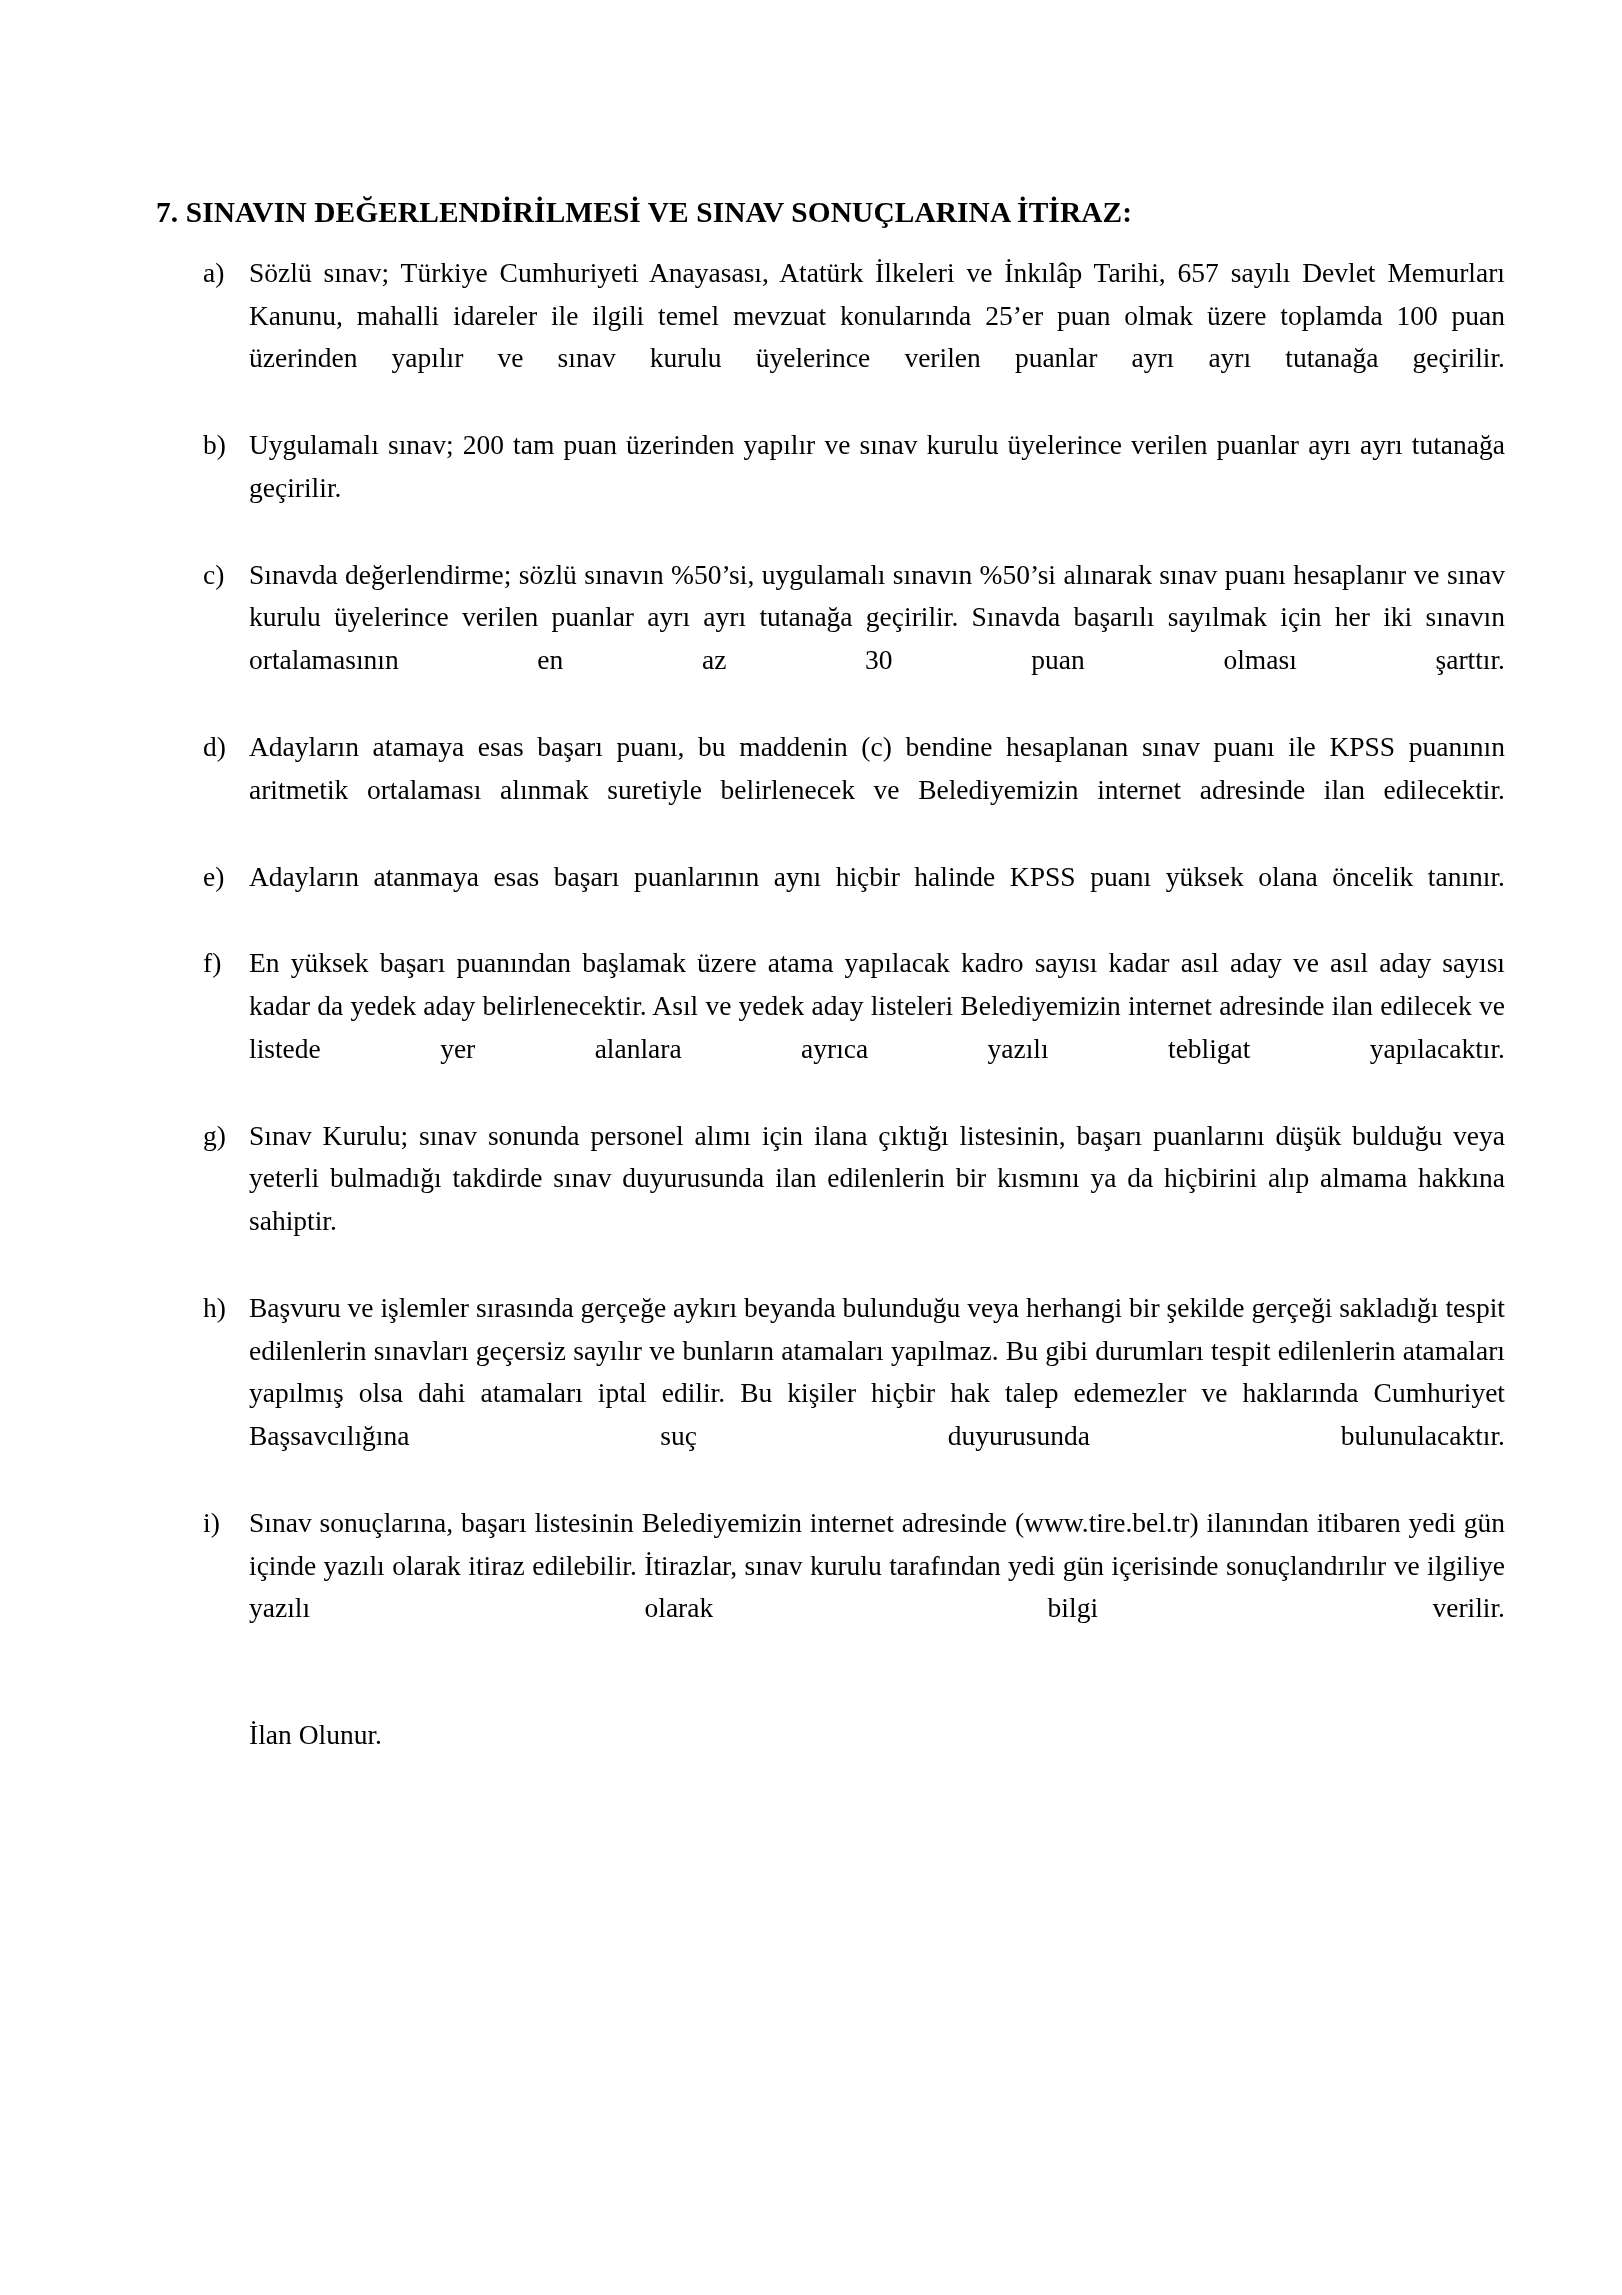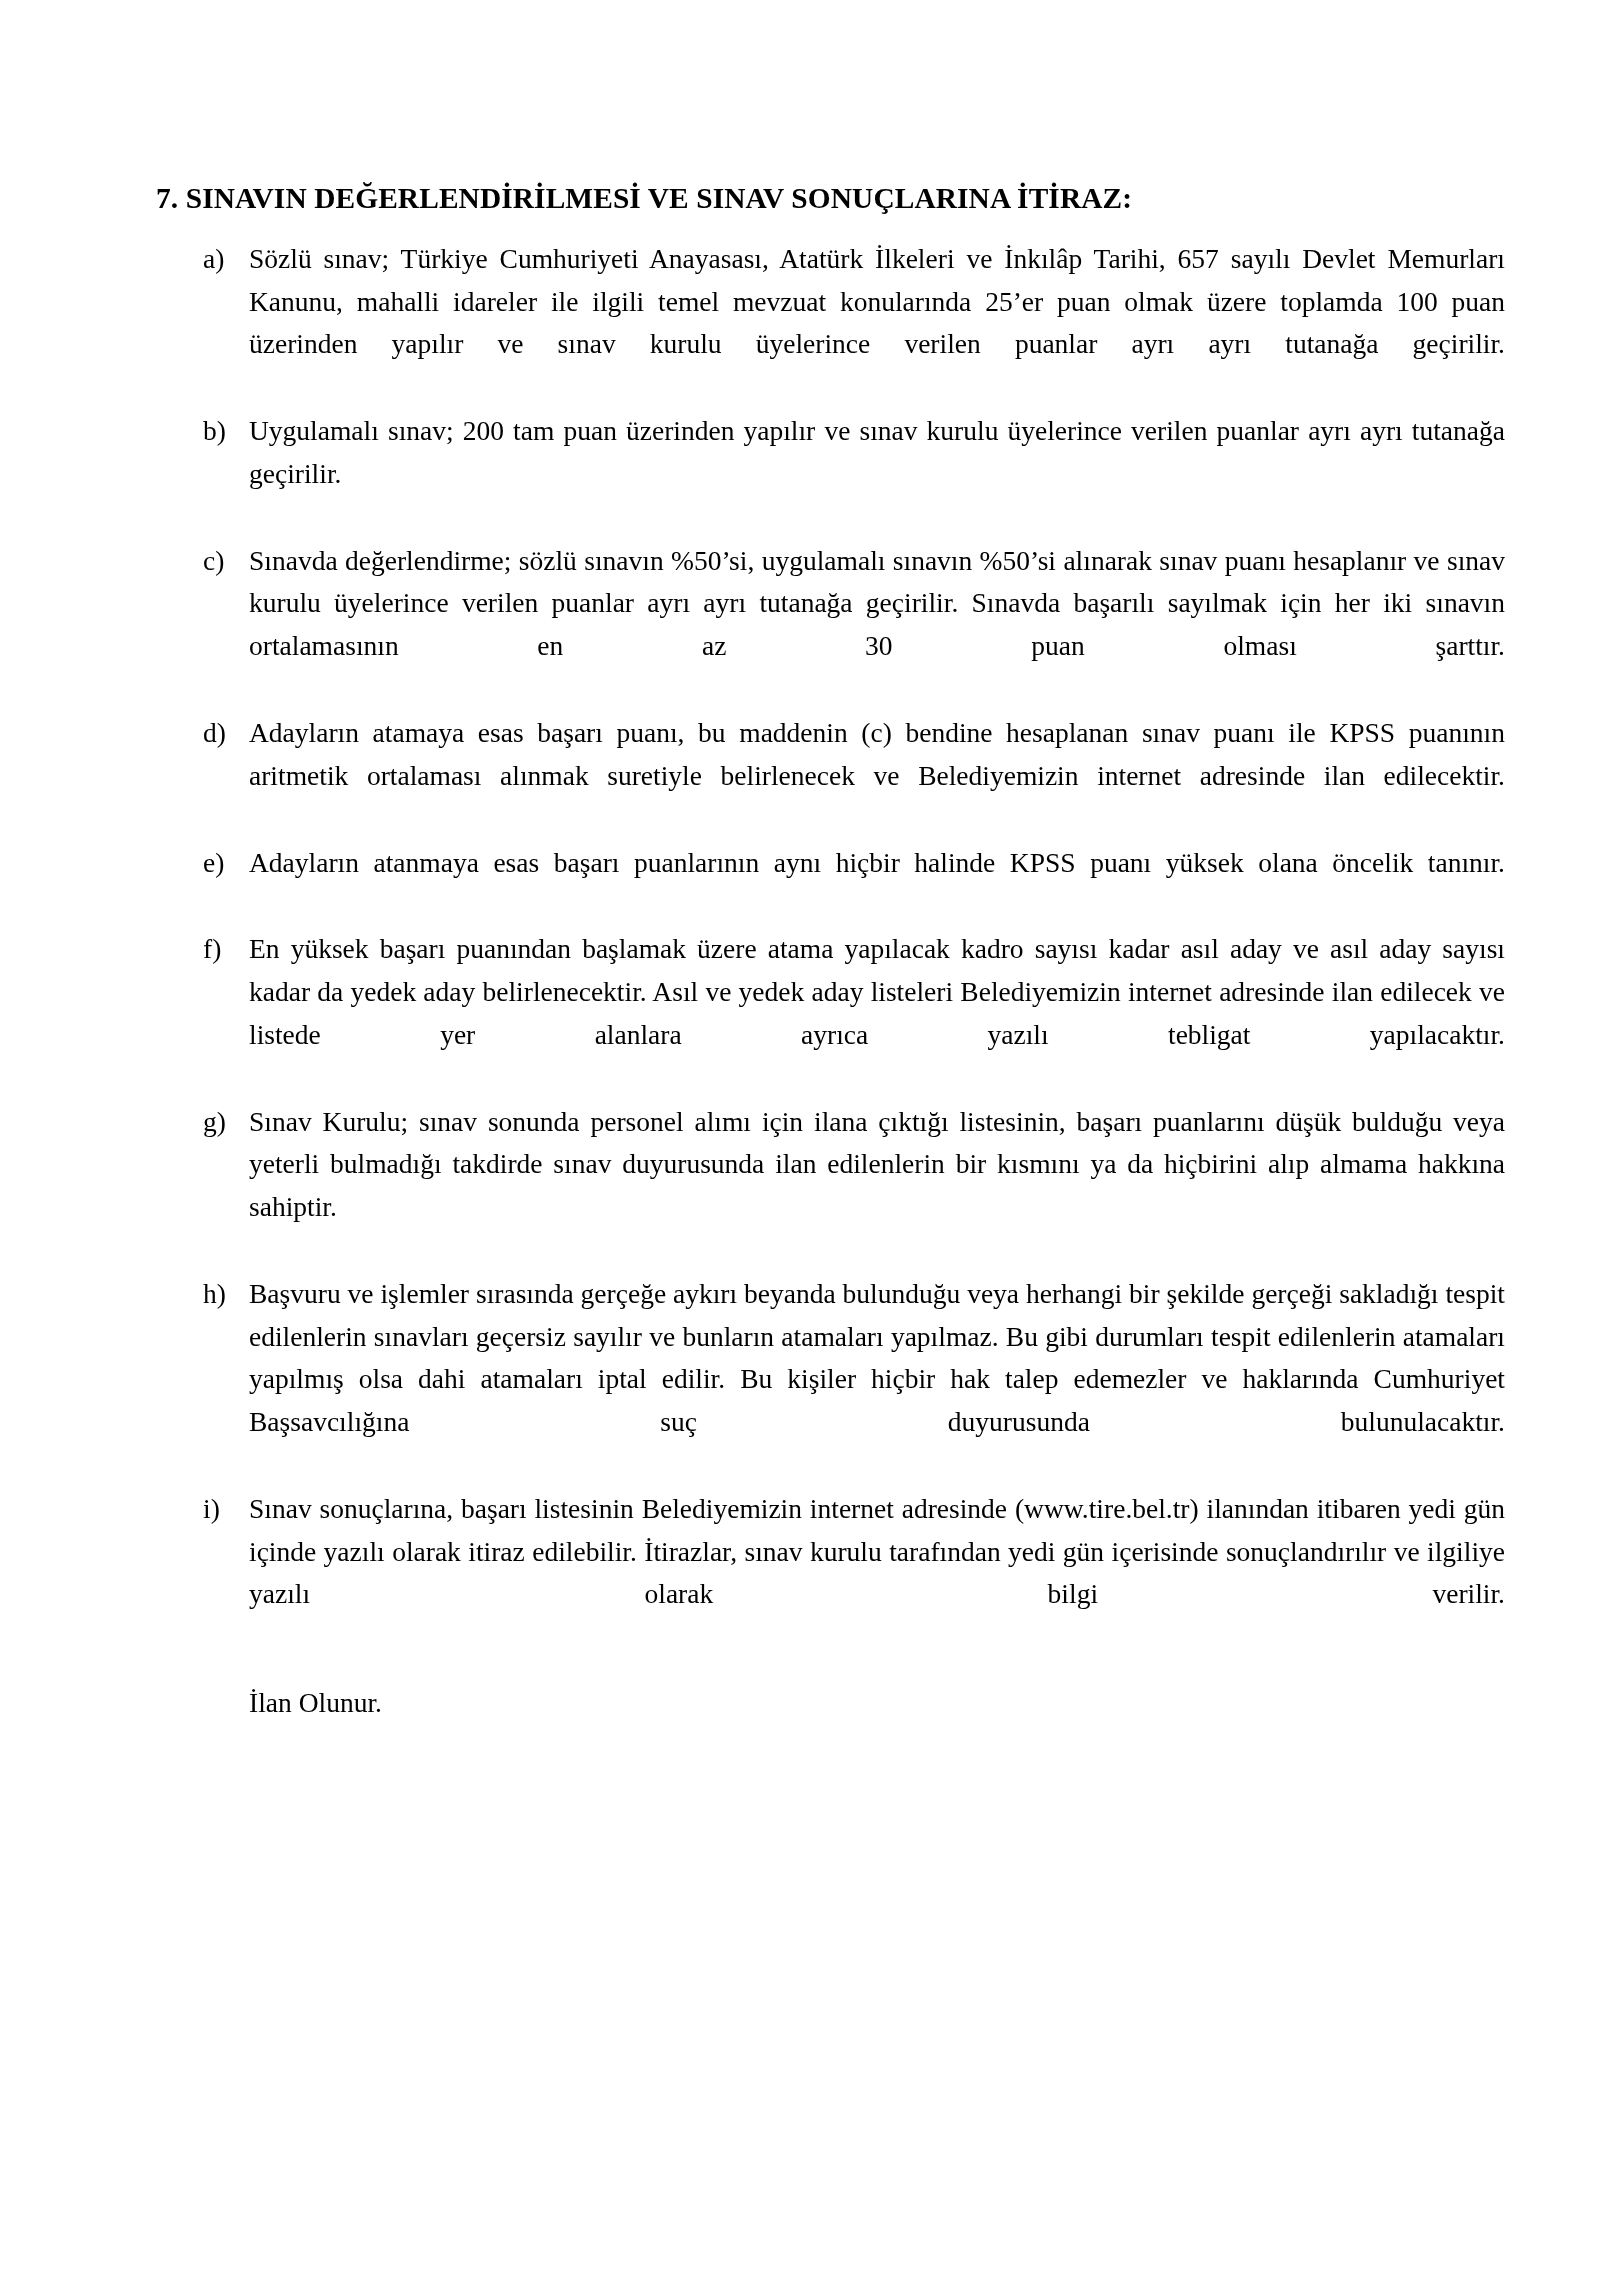--- a/index.html
+++ b/index.html
@@ -14,21 +14,21 @@
     height: 2295px;
     background: #ffffff;
     box-sizing: border-box;
     font-family: "Liberation Serif", "DejaVu Serif", serif;
     color: #000000;
     overflow: hidden;
   }
   .content {
     position: absolute;
     left: 156px;
-    top: 182px;
+    top: 196px;
     width: 1349px;
   }
 
   
   .doc-heading {
     font-size: 29.4px;
     font-weight: bold;
     line-height: 1.15;
     letter-spacing: 0.1px;
     margin: 0 0 22px 0;
@@ -67,21 +67,21 @@
   }
   
   .clause .clause-text::after {
     content: "";
     display: inline-block;
     width: 100%;
   }
 
   
   .closing {
-    margin: 23px 0 0 93px;
+    margin: 41px 0 0 93px;
     font-size: 27.5px;
     line-height: 1.555;
   }
   .signature {
     margin: 48px 0 0 0;
     font-size: 27.5px;
     font-weight: bold;
     line-height: 1.3;
     text-align: center;
     padding-right: 111px;

